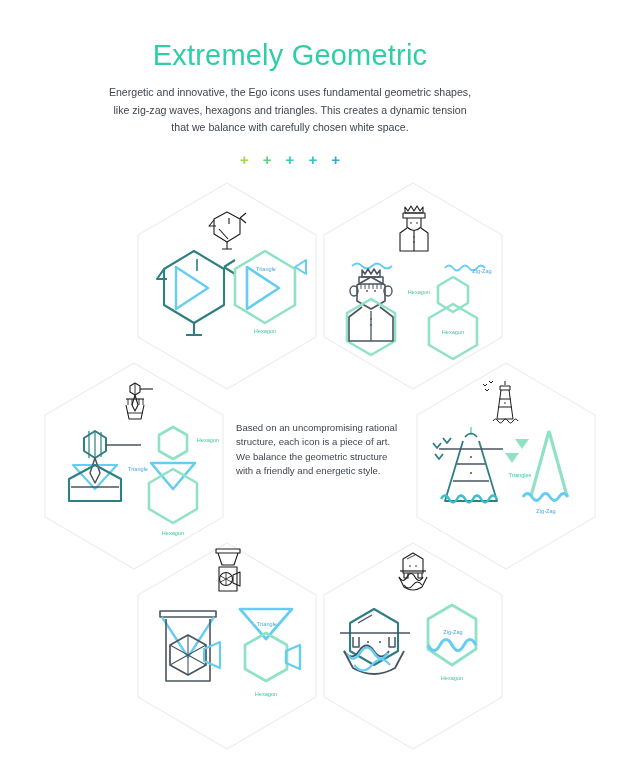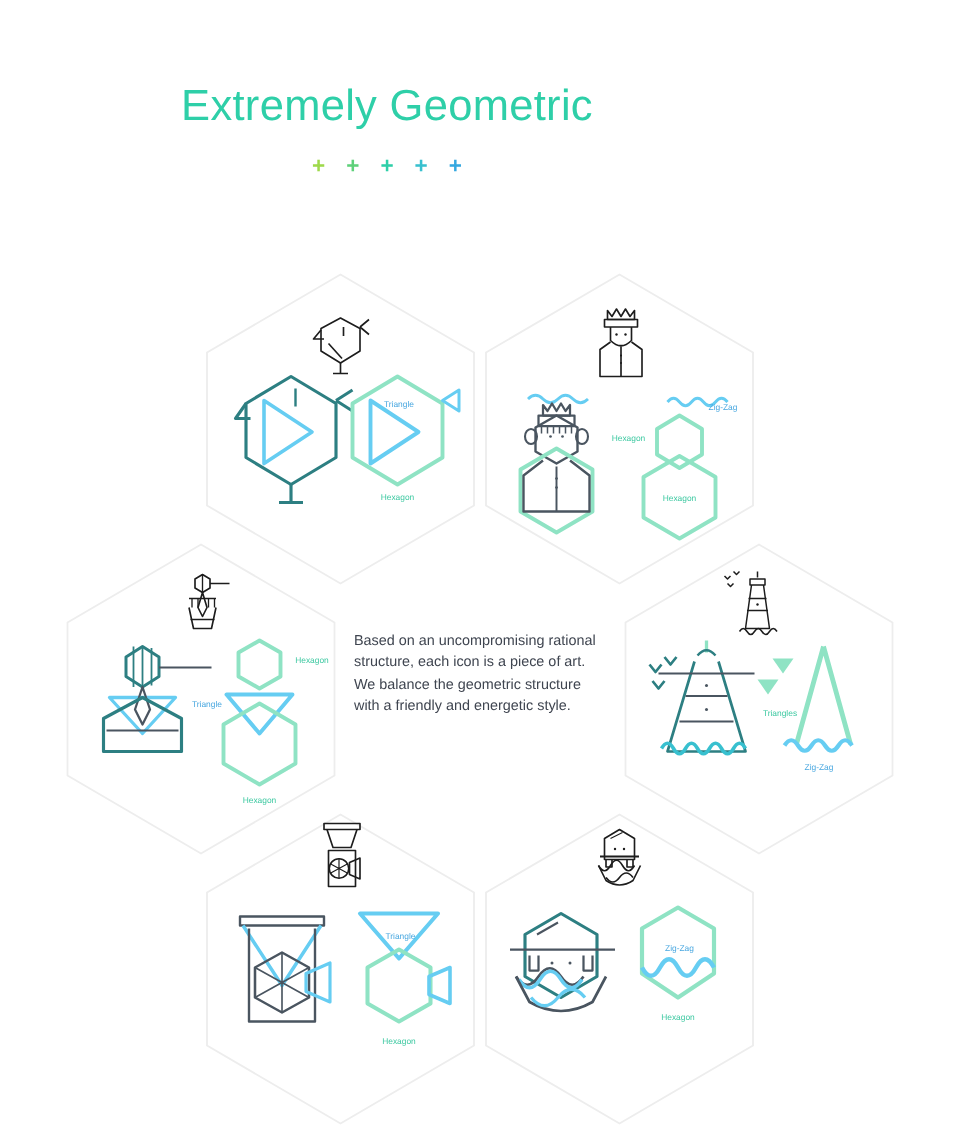--- a/index.html
+++ b/index.html
@@ -11,22 +11,23 @@
     width: 640px;
     height: 758px;
     position: relative;
     overflow: hidden;
     font-family: "Liberation Sans", sans-serif;
   }
 
   
   #header {
     position: absolute;
-    left: 0; top: 16px;
+    left: 0; top: 0;
     width: 516px;
+    padding-left: 32px;
   }
   #page-title {
     margin: 0;
     padding-top: 38px;
     text-align: center;
     color: #2ecfa8;
     font-size: 29px;
     font-weight: normal;
     letter-spacing: 0.2px;
     line-height: 34px;
@@ -79,20 +80,21 @@
     line-height: 14.6px;
   }
 
   .lbl { font-size: 5.6px; }
 </style>
 </head>
 <body>
 
 <div id="header">
   <h1 id="page-title">Extremely Geometric</h1>
+  <p id="intro-paragraph">Energetic and innovative, the Ego icons uses fundamental geometric shapes, like zig-zag waves, hexagons and triangles. This creates a dynamic tension that we balance with carefully chosen white space.</p>
   <div id="plus-row">
     <span class="plus-glyph" style="color:#9ed94b">+</span>
     <span class="plus-glyph" style="color:#5ed17a">+</span>
     <span class="plus-glyph" style="color:#2ecfa8">+</span>
     <span class="plus-glyph" style="color:#38c0cf">+</span>
     <span class="plus-glyph" style="color:#35a8e0">+</span>
   </div>
 </div>
 
 <div id="honeycomb">

